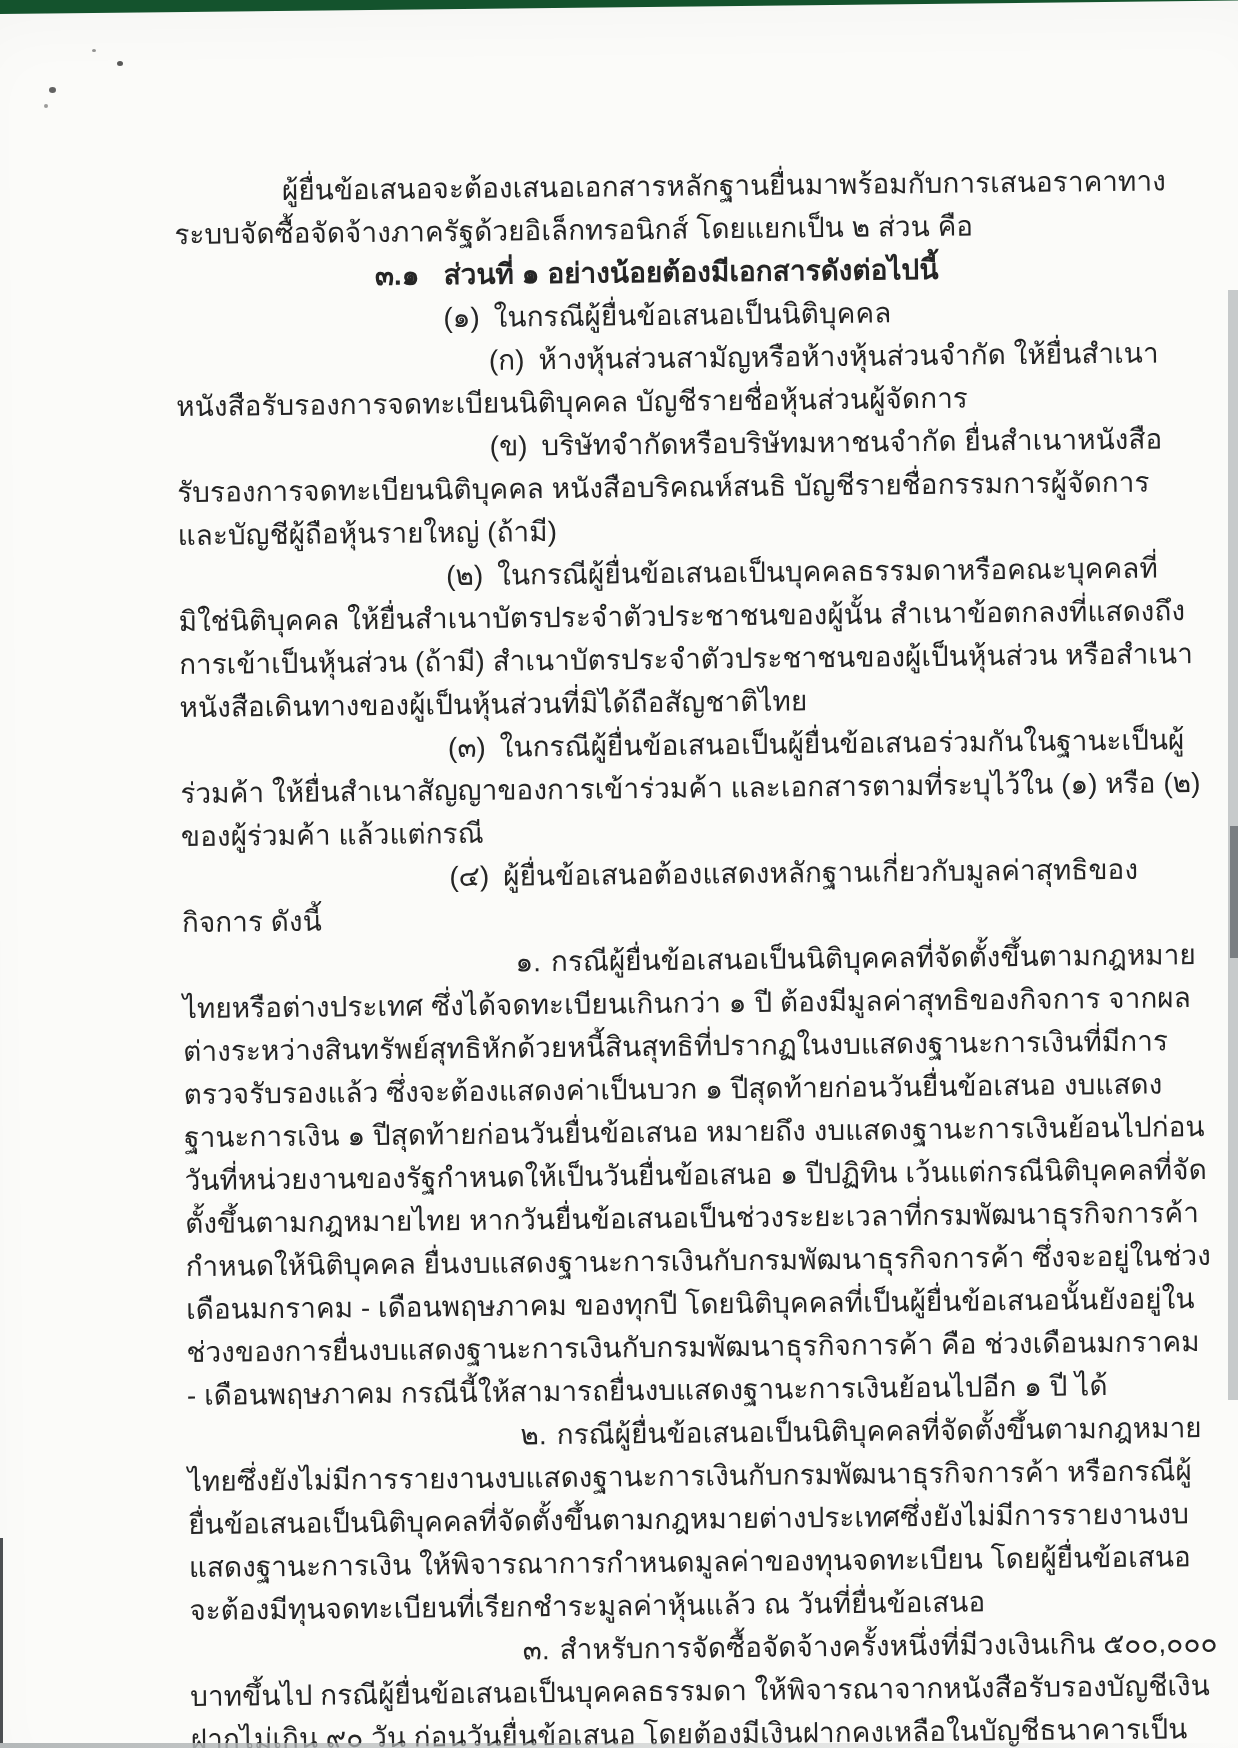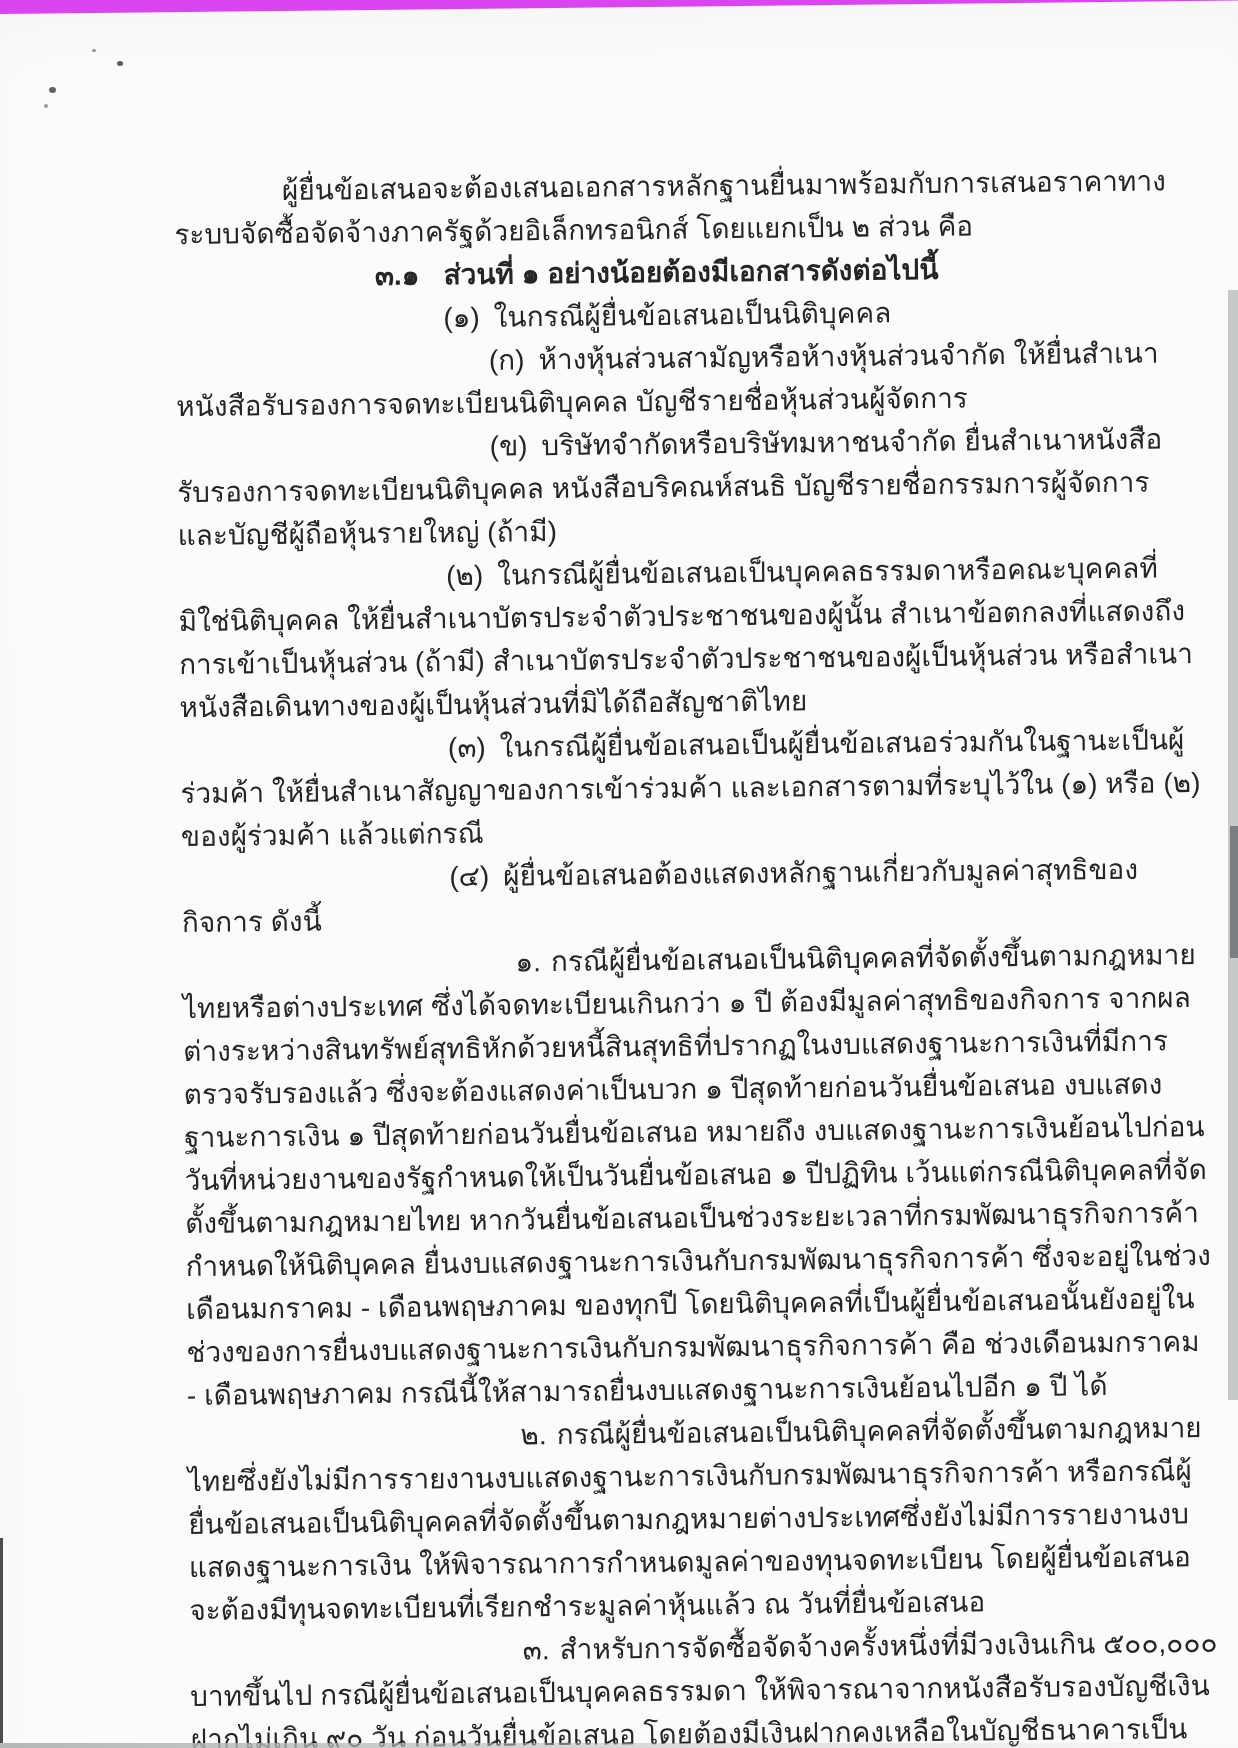--- a/index.html
+++ b/index.html
@@ -3,21 +3,21 @@
 <meta charset="utf-8">
 <style>
   html,body { margin:0; padding:0; }
   body {
     width:1238px; height:1748px;
     font-family:"Liberation Sans","DejaVu Sans",sans-serif;
     background:#7d8285;
   }
   .canvas {
     position:relative; width:1238px; height:1748px;
-    background:#d946ef; overflow:hidden;
+    background:#14532d; overflow:hidden;
   }
   .page {
     position:absolute; left:-40px; top:14px;
     width:1330px; height:1795px;
     background:#fbfbf9;
     transform:rotate(-0.62deg);
     transform-origin:40px 0;
     box-shadow:inset 0 0 80px rgba(0,0,0,0.035);
   }
   .content {

